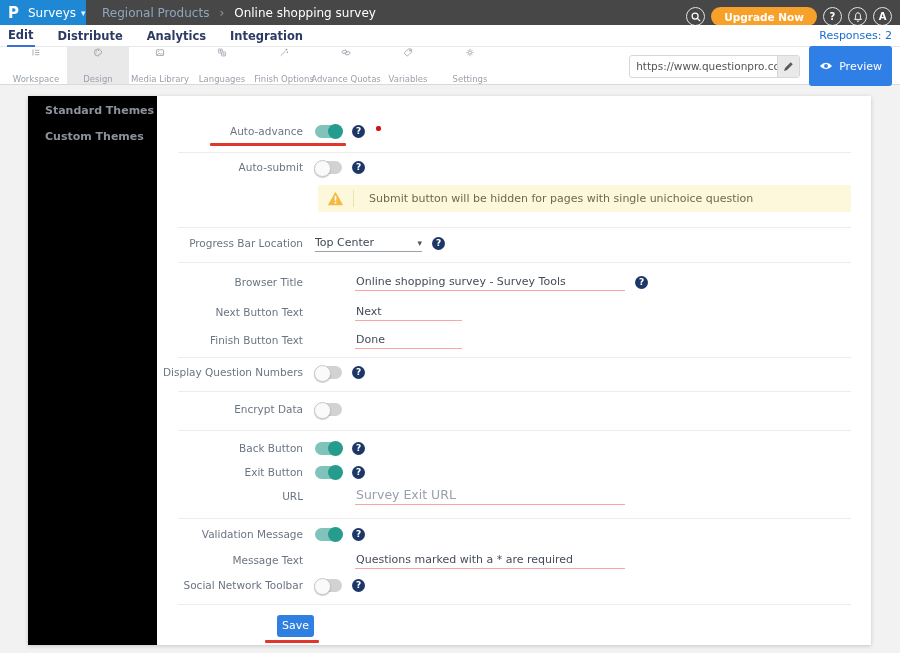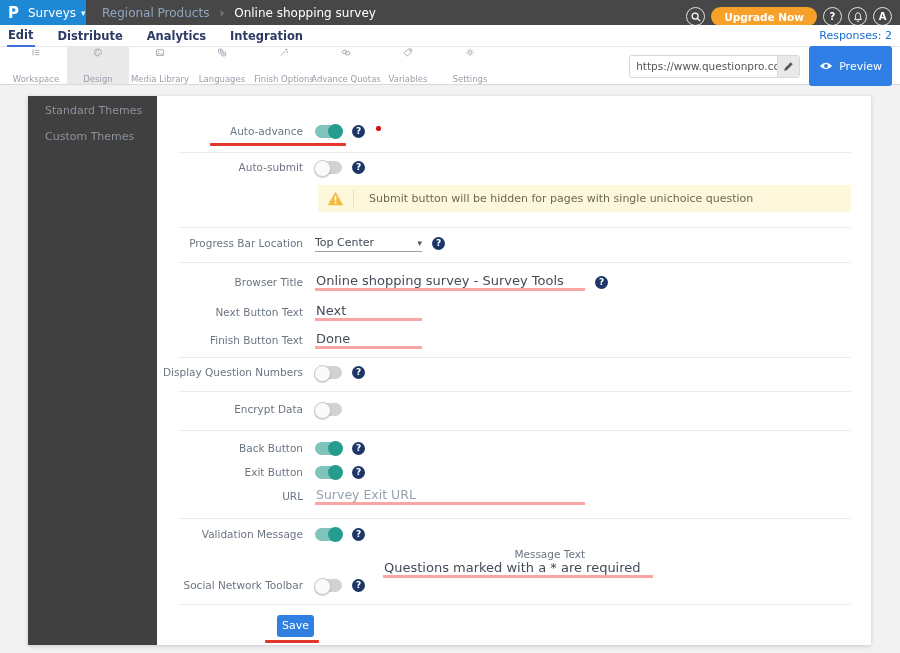--- a/index.html
+++ b/index.html
@@ -37,21 +37,21 @@
   .toolbar-right { position:absolute; right:8px; top:0; height:38px; display:flex; align-items:center; gap:9px; }
   .url-box { display:flex; align-items:center; height:23px; border:1px solid #d7d7d7; border-radius:3px; background:#fff; overflow:hidden; }
   .url-text { font-size:10.5px; color:#555; padding:0 6px; width:147px; white-space:nowrap; overflow:hidden; }
   .url-edit { width:22px; height:100%; background:#e9e9e9; border-left:1px solid #d7d7d7; display:flex; align-items:center; justify-content:center; cursor:pointer; }
   .preview-btn { background:#2f7fe6; color:#fff; border:none; border-radius:3px; height:40px; padding:0 10px;
                  font-size:11px; font-family:inherit; display:flex; align-items:center; gap:6px; cursor:pointer; }
 
   
   .card { position:absolute; left:28px; top:96px; width:843px; height:549px; background:#fff;
           box-shadow:0 1px 4px rgba(0,0,0,.18); display:flex; overflow:hidden; }
-  .side { width:129px; background:#404040; flex-shrink:0; padding-top:1px; }
+  .side { width:129px; background:#000000; flex-shrink:0; padding-top:1px;font-weight:bold; }
   .side-item { height:26px; display:flex; align-items:center; padding-left:17px; font-size:11px; color:#8b929c; cursor:pointer; }
   .side-item.active { background:#fff; color:#6a7480; border-left:3px solid #1e88d4; padding-left:14px; }
 
   .main { flex:1; position:relative; }
   .row { height:24px; display:flex; align-items:center; position:relative; }
   .row-label { width:150px; text-align:right; padding-right:4px; font-size:10.5px; color:#6b7582; flex-shrink:0; }
   .ctrl { display:flex; align-items:center; margin-left:8px; }
   .divider { height:1px; background:#ececec; margin-left:21px; margin-right:20px; }
 
   .toggle { width:27px; height:13px; border-radius:7px; position:relative; cursor:pointer; flex-shrink:0; }
@@ -60,22 +60,22 @@
   .toggle.off { background:#d2d2d2; }
   .toggle.off::after { content:""; position:absolute; left:-1px; top:-1px; width:15px; height:15px; border-radius:50%;
                        background:#fafafa; border:1px solid #c9c9c9; box-shadow:0 1px 1px rgba(0,0,0,.2); }
   .help { width:13px; height:13px; border-radius:50%; background:#1c3667; color:#fff; font-size:9px; font-weight:bold;
           display:flex; align-items:center; justify-content:center; margin-left:10px; cursor:pointer; flex-shrink:0; }
 
   .warning { margin-left:161px; margin-right:20px; height:27px; background:#fdf7dc; display:flex; align-items:center; border-radius:2px; }
   .warn-icon { width:36px; display:flex; align-items:center; justify-content:center; border-right:1px solid #ece0b4; height:17px; }
   .warn-text { font-size:11px; color:#6e6852; padding-left:15px; }
 
-  .u-input { border:none; border-bottom:3px solid #fca5a5; background:transparent; font-family:inherit;
-             font-size:13px; color:#444c57; height:18px; padding:0 1px; outline:none; }
+  .u-input { border:none; border-bottom:1px solid #fca5a5; background:transparent; font-family:inherit;
+             font-size:11px; color:#444c57; height:18px; padding:0 1px; outline:none;margin-left:40px; }
   .u-input.long { width:270px; }
   .u-input.short { width:107px; }
   .u-input::placeholder { color:#98a1ab; font-size:12.5px; }
   .select { width:107px; border-bottom:1px solid #9aa0a6; height:18px; display:flex; align-items:center;
             justify-content:space-between; font-size:11px; color:#3f4a56; cursor:pointer; }
   .select .caret { font-size:9px; color:#555; }
 
   .save-row { padding-left:120px; margin-top:9px; }
   .save-btn { width:37px; height:22px; background:#2f80e0; color:#fff; border:none; border-radius:3px;
               font-size:11px; font-family:inherit; cursor:pointer; }
@@ -335,21 +335,21 @@
     <div class="divider" style="margin-top:10px;"></div>
 
     <div class="row" style="margin-top:3px;">
       <span class="row-label">Validation Message</span>
       <span class="ctrl">
         <span class="toggle on"></span>
         <span class="help">?</span>
       </span>
     </div>
 
-    <div class="row" style="margin-top:2px;flex-direction:column;">
+    <div class="row" style="margin-top:2px;">
       <span class="row-label">Message Text</span>
       <span class="ctrl">
         <input class="u-input long" value="Questions marked with a * are required" style="">
       </span>
     </div>
 
     <div class="row" style="margin-top:1px;">
       <span class="row-label">Social Network Toolbar</span>
       <span class="ctrl">
         <span class="toggle off"></span>

